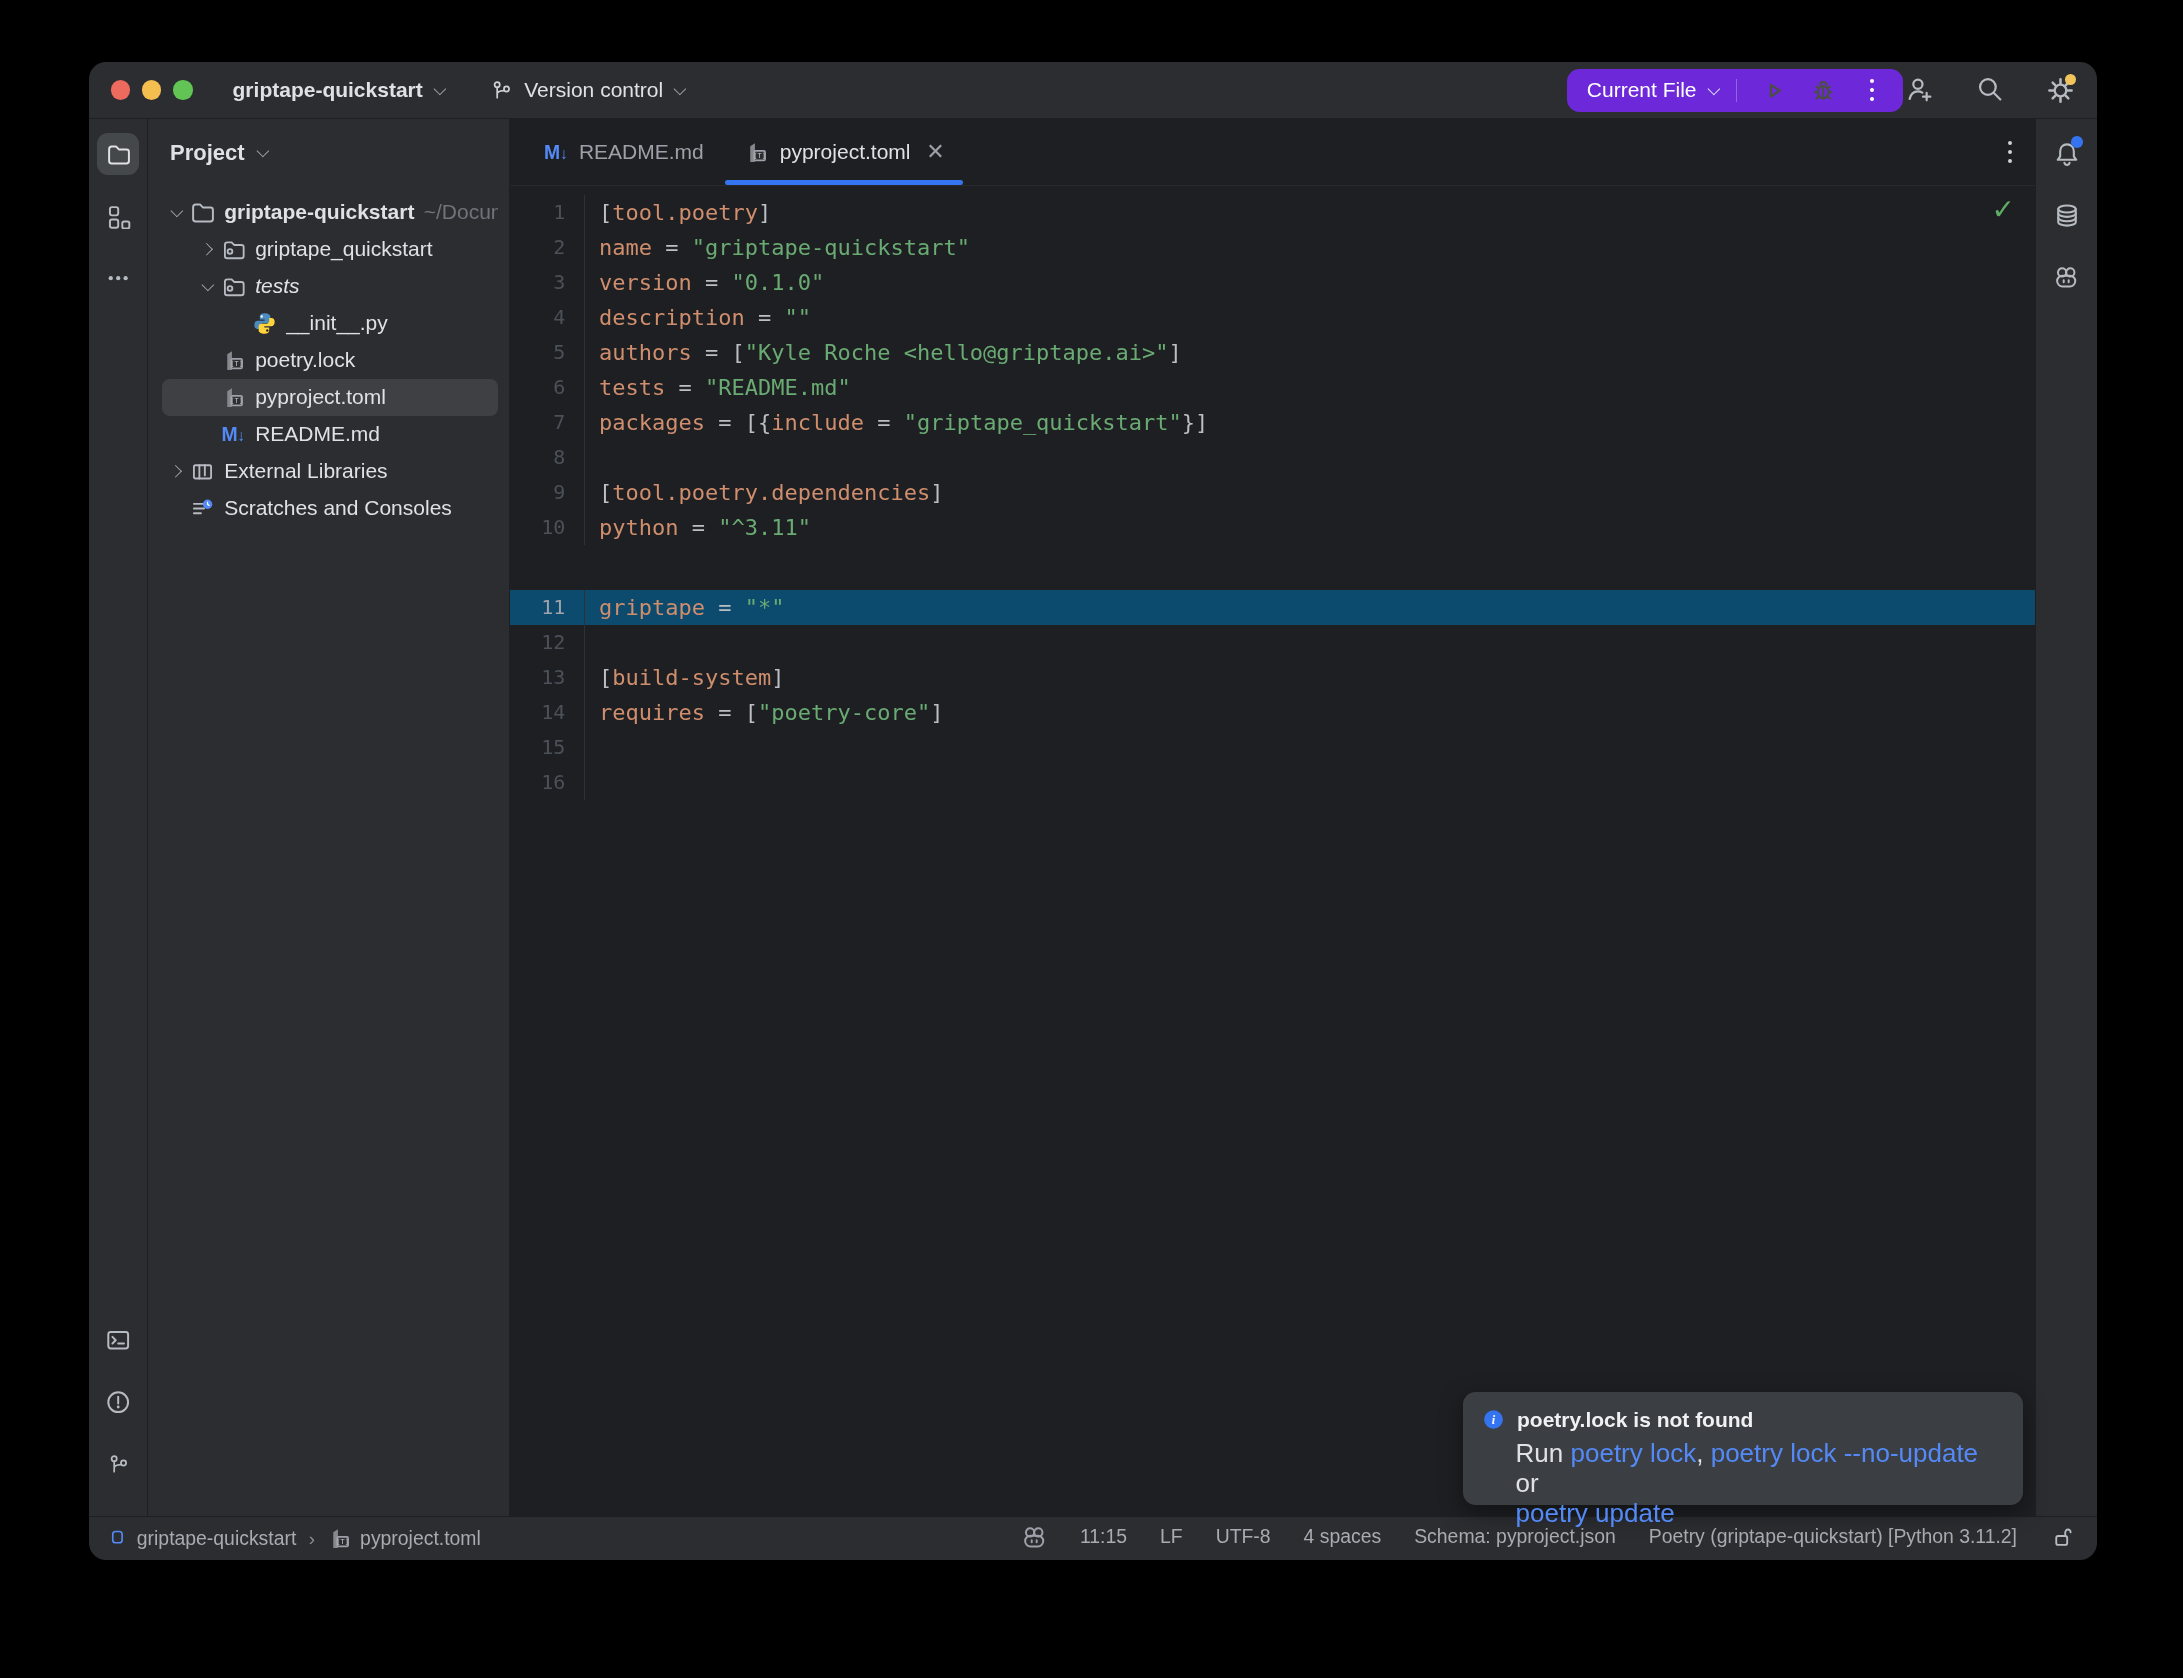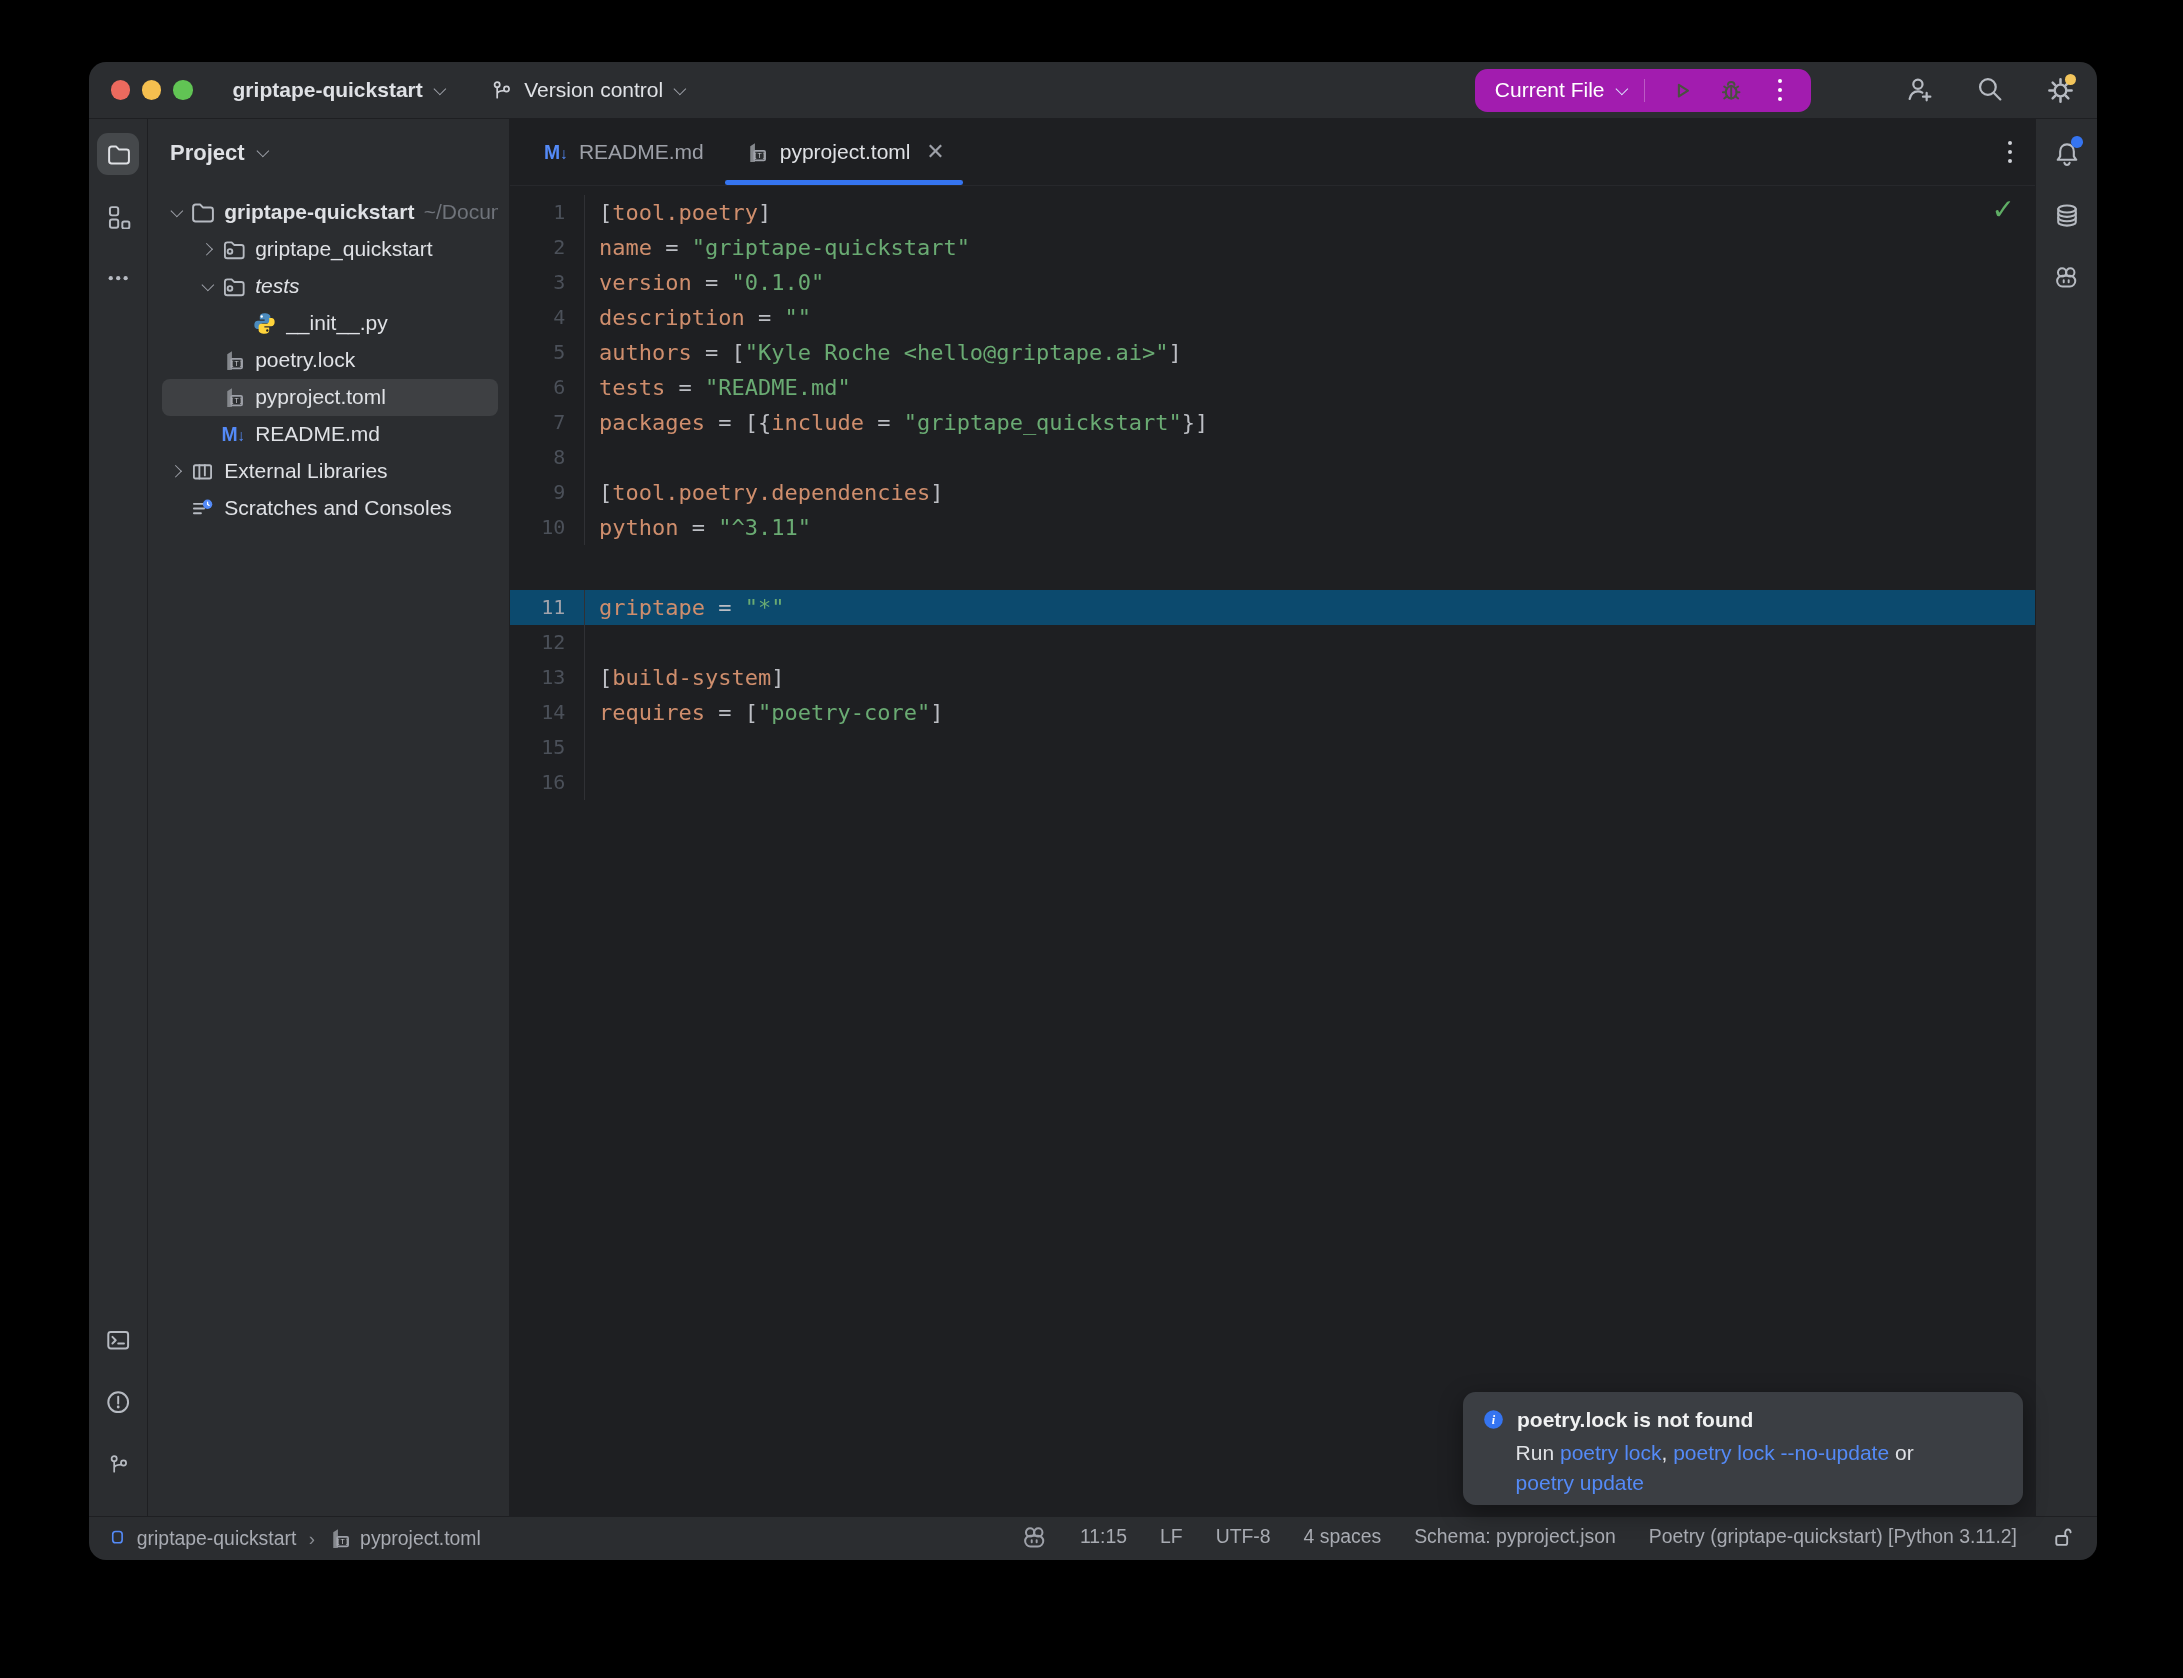--- a/index.html
+++ b/index.html
@@ -17,21 +17,21 @@
   
   .titlebar { height:57px; flex:none; display:flex; align-items:center; padding:0 20px 0 22px; border-bottom:1.6px solid #1e1f22; }
   .lights { display:flex; gap:11.7px; align-items:center; }
   .light { width:19.4px; height:19.4px; border-radius:50%; }
   .widget { display:flex; align-items:center; gap:11px; cursor:default; }
   .widget .wlabel { font-size:21px; color:#dfe1e5; }
   .bold { font-weight:bold; }
   .chev { width:8.5px; height:8.5px; border-right:1.9px solid #9da0a8; border-bottom:1.9px solid #9da0a8; transform:rotate(45deg) translateY(-2.3px); display:inline-block; }
   .chev.right { transform:rotate(-45deg); }
   .spacer { flex:1; }
-  .run-pill { height:43px; border-radius:12.4px; background:#a21caf; display:flex; align-items:center; padding:0 14px 0 20px; gap:15px; margin-right:92px; }
+  .run-pill { height:43px; border-radius:12.4px; background:#6d28d9; display:flex; align-items:center; padding:0 14px 0 20px; gap:15px; }
   .run-pill .wlabel { color:#fff; font-size:21px; }
   .run-pill .chev { border-color:#dbe6ff; }
   .pill-divider { width:1.6px; height:23px; background:rgba(255,255,255,.28); margin:0 4.7px; }
   .tb-icons { display:flex; align-items:center; gap:36px; }
   .icon-btn { width:34px; height:34px; display:flex; align-items:center; justify-content:center; position:relative; border-radius:7.8px; }
   .badge-dot { position:absolute; width:11.7px; height:11.7px; border-radius:50%; top:0.8px; right:0.8px; }
 
   
   .main { flex:1; display:flex; min-height:0; }
 
@@ -73,21 +73,21 @@
   .line-text { padding-left:14px; white-space:pre; }
   .tok-k { color:#cf8e6d; }
   .tok-s { color:#6aab73; }
   .tok-p { color:#bcbec4; }
   .inspect-check { position:absolute; top:6.2px; right:20px; color:#5fad65; font-size:28px; font-weight:bold; font-family:"DejaVu Sans", sans-serif; }
 
   
   .notification { position:absolute; left:1374px; top:1330px; width:560px; height:113px; background:#3b3e43; border-radius:12.4px; padding:15.5px 20px 0 18.6px; box-shadow:0 7.8px 23px rgba(0,0,0,.4); z-index:5; }
   .notif-head { display:flex; align-items:center; gap:12.4px; }
   .notif-title { font-weight:bold; font-size:21px; color:#f0f1f2; }
-  .notif-body { margin:6.2px 0 0 34px; font-size:21px; line-height:30px; color:#dfe1e5; }
+  .notif-body { margin:6.2px 0 0 34px; font-size:26px; line-height:30px; color:#dfe1e5; }
   .link { color:#548af7; }
 
   
   .statusbar { height:44px; flex:none; border-top:1.6px solid #1e1f22; display:flex; align-items:center; justify-content:space-between; padding:0 22px 0 20px; color:#a8abb2; font-size:19.4px; }
   .crumbs { display:flex; align-items:center; gap:12.4px; }
   .crumb-sep { color:#8a8d93; font-size:18.6px; }
   .sb-right { display:flex; gap:33px; }
   .sb-item { white-space:nowrap; }
 
   svg { display:block; }

